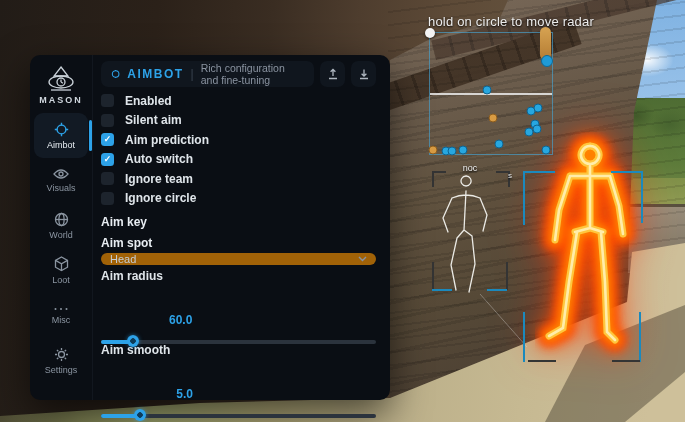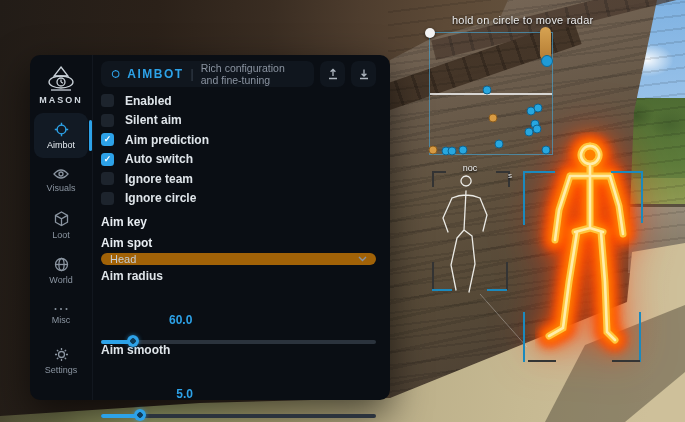--- a/index.html
+++ b/index.html
@@ -58,21 +58,21 @@
 
   
   .radar{left:429px;top:32px;width:122px;height:121px;
          border:1px solid rgba(70,165,210,.65);}
   .radar-line{position:absolute;left:0;right:0;top:60px;height:2px;background:rgba(235,235,235,.85);}
   .radar-handle{position:absolute;left:-5px;top:-5px;width:10px;height:10px;border-radius:50%;
          background:#f3f3f3;box-shadow:0 1px 3px rgba(0,0,0,.6);}
   .rdot{position:absolute;width:7px;height:7px;border-radius:50%;transform:translate(-50%,-50%);}
   .rdot.blue{background:#27a7e0;border:1px solid #0f6390;}
   .rdot.orange{background:#d89b43;border:1px solid #8a5c1f;}
-  .radar-tip{left:452px;top:14px;font-size:11px;color:#ececec;text-shadow:0 1px 2px #000;letter-spacing:.2px;}
+  .radar-tip{left:428px;top:14px;font-size:13px;color:#ececec;text-shadow:0 1px 2px #000;letter-spacing:.2px;}
 
   .capsule{left:540px;top:27px;width:11px;height:33px;border-radius:6px;
            background:linear-gradient(#d7a352,#b47c33);}
   .capsule-dot{left:541px;top:55px;width:10px;height:10px;border-radius:50%;
            background:#1f9ad6;border:1px solid #0e6a98;}
 
   .esp-name{left:450px;top:163px;width:40px;text-align:center;font-size:9px;color:#f0f0f0;
             text-shadow:0 1px 2px #000;}
   .esp-tag{left:508px;top:171px;font-size:8px;color:#e8e8e8;text-shadow:0 1px 2px #000;}
 
@@ -234,33 +234,33 @@
         <span class="nav-label">Aimbot</span>
       </div>
       <div class="nav-item">
         <svg width="16" height="12" viewBox="0 0 16 12" fill="none" stroke-width="1.3">
           <path d="M1 6 Q8 -2 15 6 Q8 14 1 6 Z"></path>
             <circle cx="8" cy="6" r="2"></circle>
         </svg>
         <span class="nav-label">Visuals</span>
       </div>
       <div class="nav-item">
-        <svg width="15" height="16" viewBox="0 0 15 16" fill="none" stroke-width="1.3">
-          <path d="M7.5 1 L13.5 4.4 V11.2 L7.5 14.6 L1.5 11.2 V4.4 Z"></path>
-          <path d="M1.5 4.4 L7.5 7.8 L13.5 4.4 M7.5 7.8 V14.6"></path>
-        </svg>
-        <span class="nav-label">Loot</span>
-      </div>
-      <div class="nav-item">
         <svg width="15" height="15" viewBox="0 0 15 15" fill="none" stroke-width="1.3">
           <circle cx="7.5" cy="7.5" r="6"></circle>
             <ellipse cx="7.5" cy="7.5" rx="2.6" ry="6"></ellipse>
             <path d="M1.5 7.5 H13.5"></path>
         </svg>
         <span class="nav-label">World</span>
+      </div>
+      <div class="nav-item">
+        <svg width="15" height="16" viewBox="0 0 15 16" fill="none" stroke-width="1.3">
+          <path d="M7.5 1 L13.5 4.4 V11.2 L7.5 14.6 L1.5 11.2 V4.4 Z"></path>
+          <path d="M1.5 4.4 L7.5 7.8 L13.5 4.4 M7.5 7.8 V14.6"></path>
+        </svg>
+        <span class="nav-label">Loot</span>
       </div>
       <div class="nav-item">
         <svg width="16" height="6" viewBox="0 0 16 6" fill="none" stroke-width="1.4">
           <circle cx="2.5" cy="3" r="1" fill="#8b95a1" stroke="none"></circle>
             <circle cx="8" cy="3" r="1" fill="#8b95a1" stroke="none"></circle>
             <circle cx="13.5" cy="3" r="1" fill="#8b95a1" stroke="none"></circle>
         </svg>
         <span class="nav-label">Misc</span>
       </div>
       <div class="nav-item">

